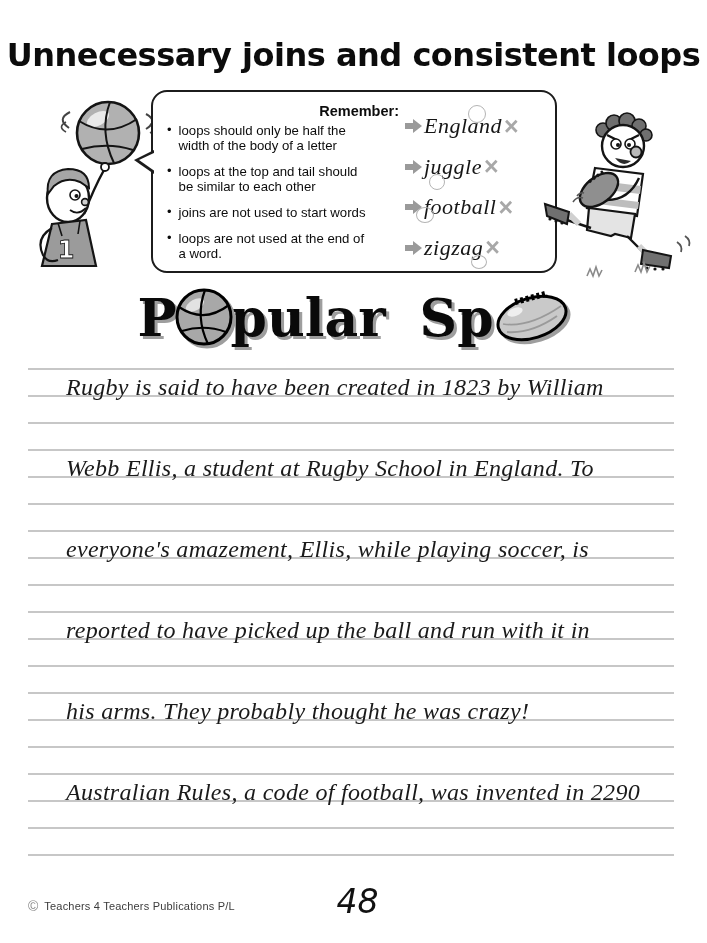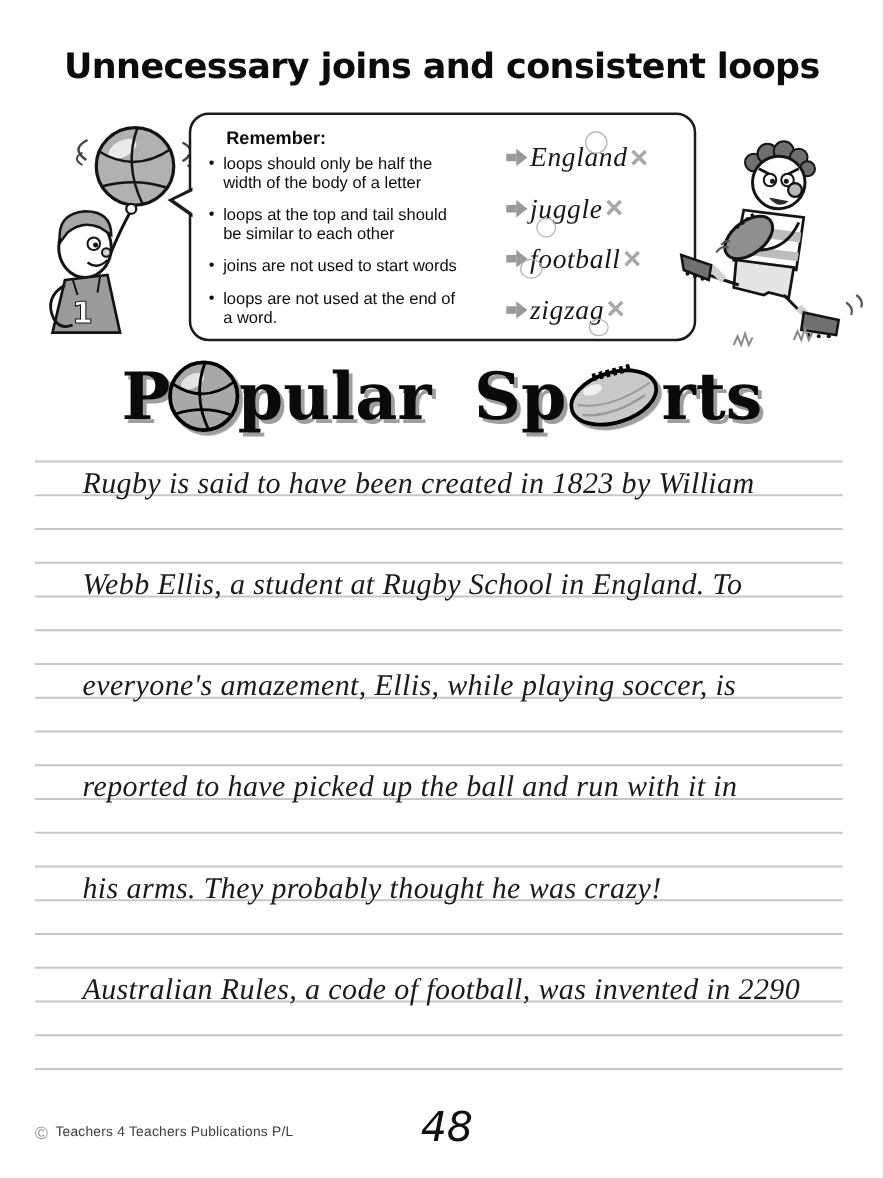--- a/index.html
+++ b/index.html
@@ -7,41 +7,41 @@
   #page {
     position:relative; width:707px; height:943px; margin:0 auto;
     background:#ffffff; overflow:hidden;
     font-family:"Liberation Sans", sans-serif; color:#111;
   }
 
   
   .page-title {
     position:absolute; top:36px; left:0; width:100%;
     text-align:center; font-family:"DejaVu Sans", sans-serif;
-    font-weight:bold; font-size:28px; letter-spacing:-0.5px; color:#0c0c0c;
+    font-weight:bold; font-size:32px; letter-spacing:-0.5px; color:#0c0c0c;
   }
 
   
   .bubble {
     position:absolute; left:151px; top:90px; width:406px; height:183px;
     border:2.5px solid #1c1c1c; border-radius:16px; background:#fff;
     display:flex; padding:9px 6px 6px 14px; z-index:2;
   }
   .bubble-tail-border {
     position:absolute; left:-19px; top:58px; width:0; height:0;
     border-top:10px solid transparent; border-bottom:14px solid transparent;
     border-right:20px solid #1c1c1c;
   }
   .bubble-tail-fill {
     position:absolute; left:-14px; top:60px; width:0; height:0;
     border-top:8px solid transparent; border-bottom:12px solid transparent;
     border-right:17px solid #ffffff;
   }
   .bubble-left { width:232px; flex:0 0 auto; }
-  .bubble-heading { font-size:14.5px; font-weight:bold; margin:2px 0 4px 14px; color:#0c0c0c; }
+  .bubble-heading { font-size:14.5px; font-weight:bold; margin:2px 0 4px 14px; color:#0c0c0c;text-align:right; }
   .bullet-item { display:flex; gap:7px; margin-bottom:11px; font-size:13.2px; line-height:1.14; color:#0c0c0c; }
   .bullet-dot { font-size:13px; line-height:1.1; }
   .bullet-text { width:196px; }
 
   .bubble-right { flex:1; display:flex; flex-direction:column; padding-top:8px; gap:6px; }
   .example-row { display:flex; align-items:center; height:36px; gap:2px; padding-left:6px; }
   .arrow-icon { position:relative; width:17px; height:14px; flex:0 0 auto; }
   .arrow-icon .bar { position:absolute; left:0; top:4px; width:8px; height:6px; background:#9a9a9a; }
   .arrow-icon .tip { position:absolute; left:8px; top:0; width:0; height:0;
     border-top:7px solid transparent; border-bottom:7px solid transparent; border-left:9px solid #9a9a9a; }
@@ -269,21 +269,20 @@
     <span>pular</span>
     <span class="wordgap"></span>
     <span>Sp</span>
     <svg class="ball-inline" width="82" height="62" viewBox="0 0 82 62">
       <ellipse cx="41" cy="32" rx="35" ry="20" transform="rotate(-17 41 32)" fill="#c9c9c9" stroke="#000" stroke-width="3"></ellipse>
       <path d="M16 46 Q 40 48 66 30" fill="none" stroke="#9a9a9a" stroke-width="2"></path>
       <path d="M12 38 Q 38 42 70 20" fill="none" stroke="#9a9a9a" stroke-width="1.6"></path>
       <path d="M24 16 L 54 8" stroke="#000" stroke-width="6" stroke-dasharray="3 2.6"></path>
       <ellipse cx="24" cy="26" rx="8" ry="4" fill="#efefef" transform="rotate(-20 24 26)"></ellipse>
     </svg>
-    <span>rts</span>
   </div>
 
   <div class="writing-area">
     <div class="practice-line">Rugby is said to have been created in 1823 by William</div>
     <div class="practice-line">Webb Ellis, a student at Rugby School in England. To</div>
     <div class="practice-line">everyone's amazement, Ellis, while playing soccer, is</div>
     <div class="practice-line">reported to have picked up the ball and run with it in</div>
     <div class="practice-line">his arms. They probably thought he was crazy!</div>
     <div class="practice-line">Australian Rules, a code of football, was invented in 2290</div>
   </div>

